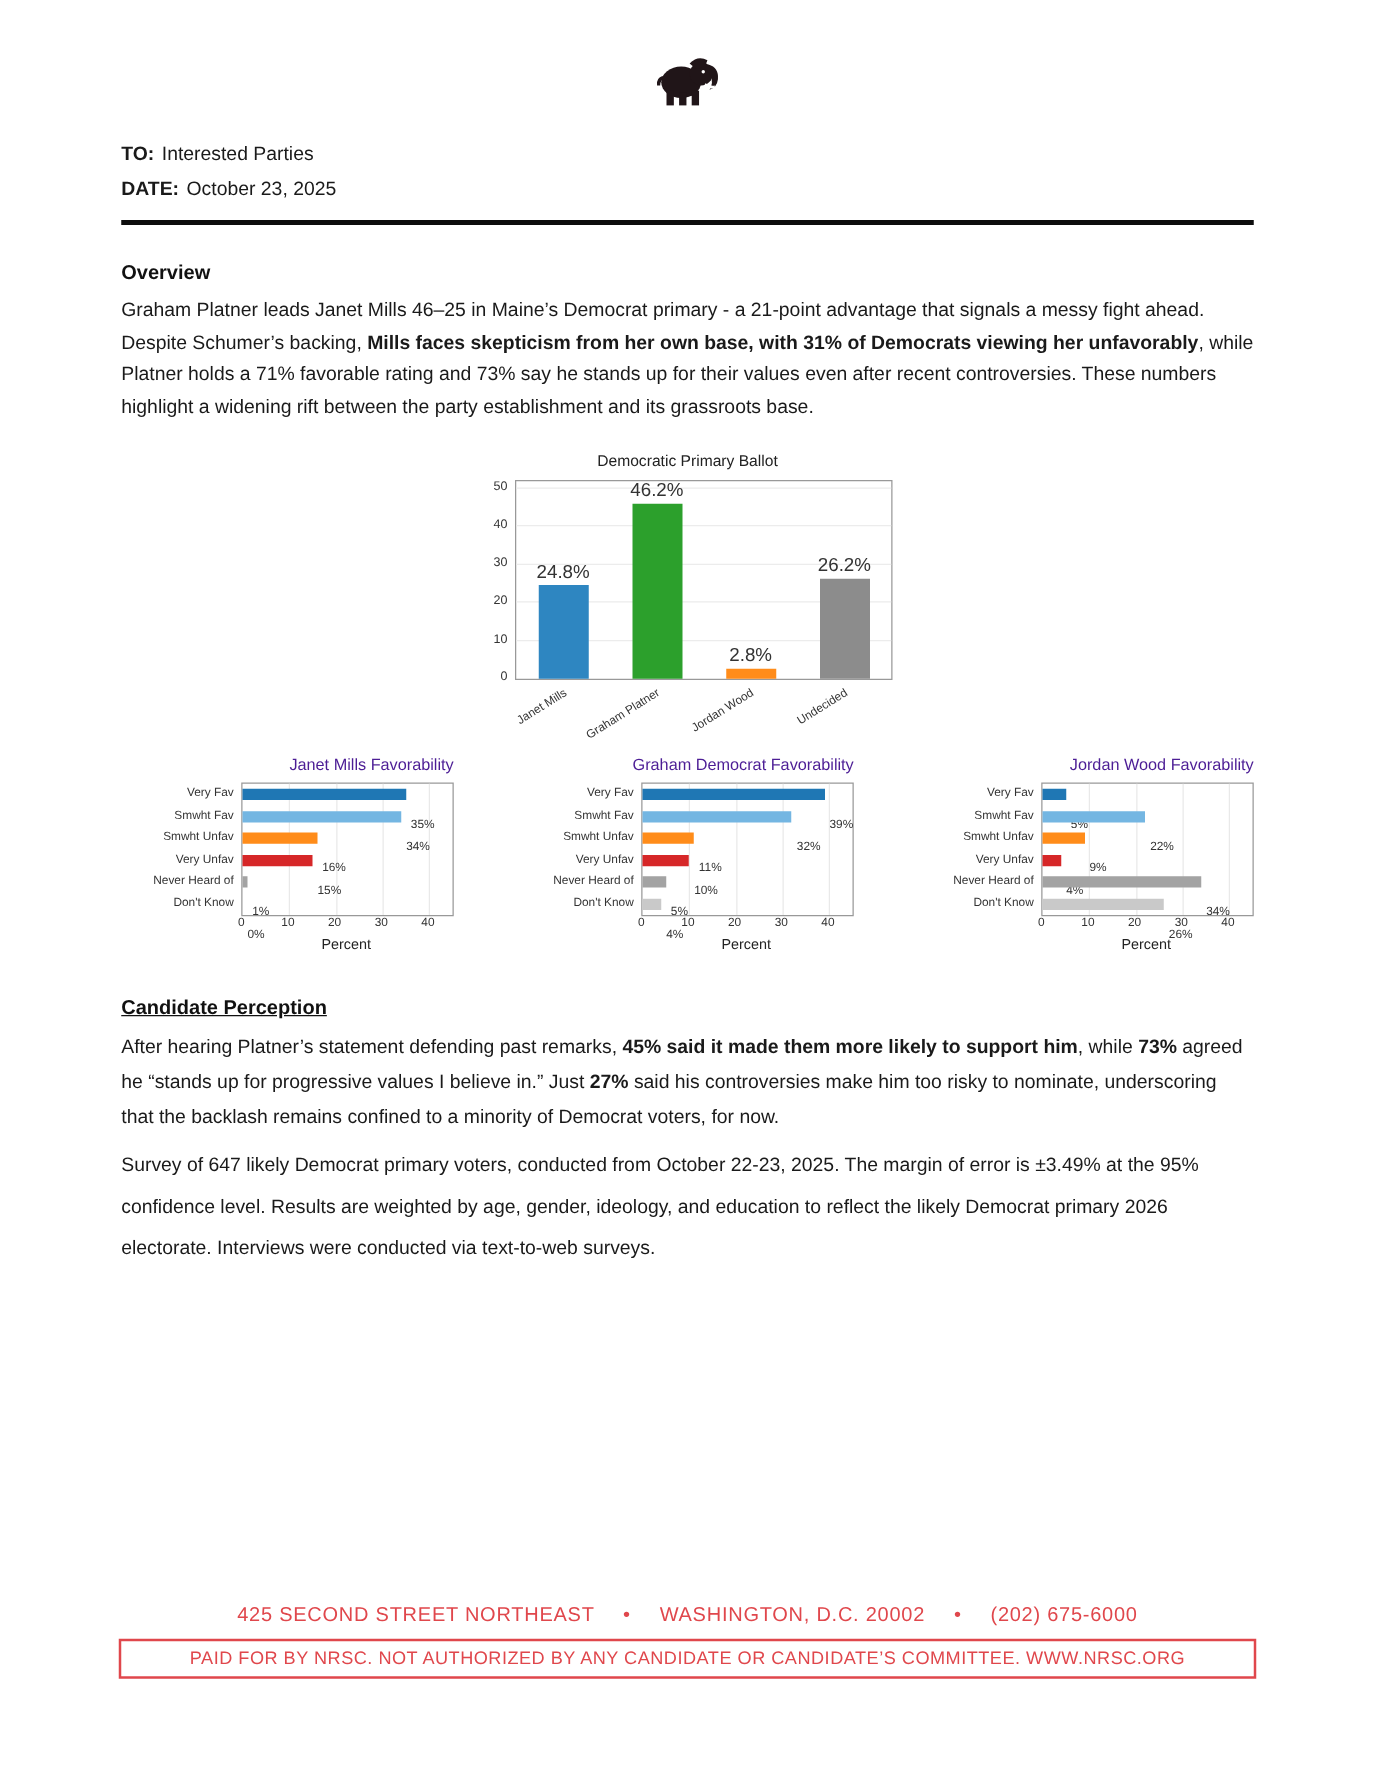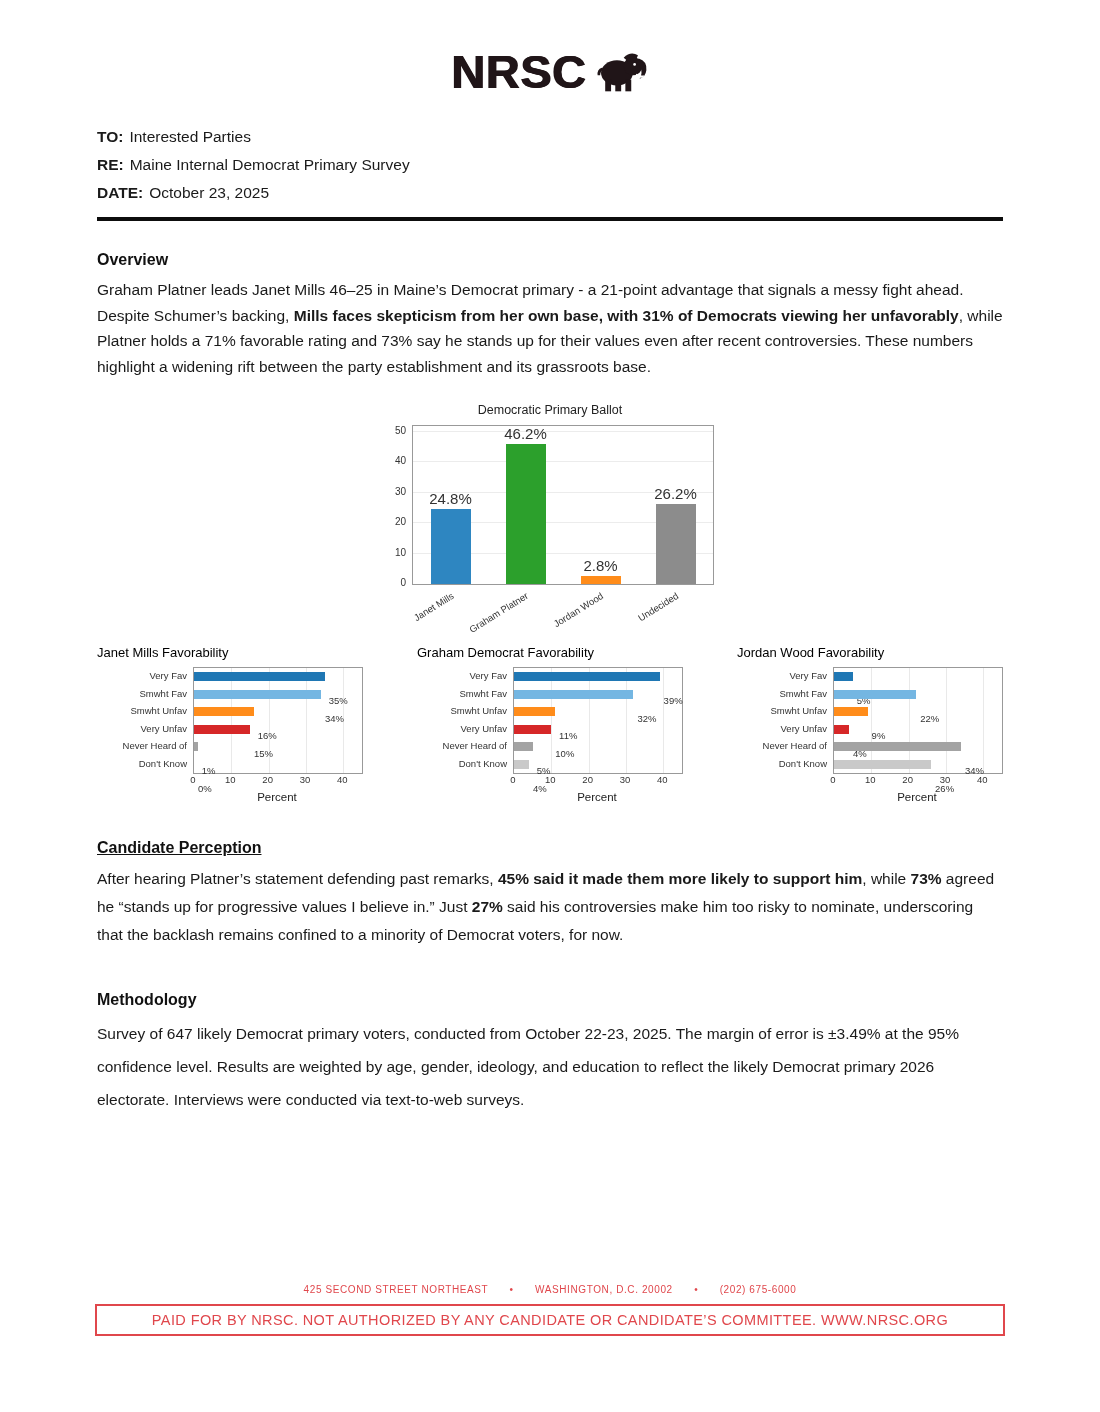--- a/index.html
+++ b/index.html
@@ -36,43 +36,42 @@
   .vc-yaxis{position:relative;width:26px;}
   .vc-ytick{position:absolute;right:6px;font-size:10px;color:#333;}
   .vc-plot{position:relative;border:1px solid #999;background:#fff;}
   .vc-grid{position:absolute;left:0;right:0;height:1px;background:#ececec;}
   .vc-bar{position:absolute;bottom:0;width:40px;}
   .vc-val{position:absolute;transform:translateX(-50%);font-size:15px;color:#333;white-space:nowrap;}
   .vc-xlabels{position:relative;height:50px;}
   .vc-xlab{position:absolute;top:5px;transform:rotate(-32deg);transform-origin:top right;font-size:9.5px;color:#333;white-space:nowrap;}
   
   .fav-row{display:flex;justify-content:space-between;margin-top:10px;}
-  .hc-title{font-size:13px;color:#000000;text-align:left;margin-bottom:7px;}
+  .hc-title{font-size:13px;color:#4c1d95;text-align:right;margin-bottom:7px;}
   .hc-main{display:flex;}
   .hc-cats{width:96px;}
   .hc-cat{font-size:9.5px;color:#333;text-align:right;padding-right:6px;white-space:nowrap;}
   .hc-plot{position:relative;border:1px solid #999;background:#fff;}
   .hc-grid{position:absolute;top:0;bottom:0;width:1px;background:#e9e9e9;}
   .hc-bar{position:absolute;left:0;}
   .hc-val{position:absolute;font-size:9.5px;color:#333;white-space:nowrap;margin-top:24px;}
   .hc-ticks{position:relative;height:13px;margin-left:96px;}
   .hc-tick{position:absolute;transform:translateX(-50%);font-size:9.5px;color:#333;}
   .hc-xlabel{margin-left:96px;text-align:center;font-size:11.5px;color:#222;margin-top:4px;}
   
   .footer{position:absolute;left:95px;right:95px;top:1284px;text-align:center;color:var(--accent-red);}
-  .footer-line{font-size:10px;letter-spacing:0.6px;}
+  .footer-line{font-size:16px;letter-spacing:0.6px;}
   .footer-sep{margin:0 18px;}
   .footer-box{margin-top:9px;border:2px solid var(--accent-red);padding:6px 4px;font-size:14.5px;letter-spacing:0.4px;}
 </style>
 </head>
 <body>
 
 <div class="page">
   <div class="logo-row">
-    <span class="logo-text">NRSC</span>
     <span style="display:inline-block;line-height:0;">
       <svg width="54" height="42" viewBox="0 0 64 50" aria-hidden="true">
         <g fill="#201518">
           <path d="M8 20 q-6 2 -5 9 l3 0 q0 -5 4 -7 z"></path>
           <ellipse cx="26" cy="26" rx="19" ry="15"></ellipse>
           <rect x="12" y="34" width="7" height="14"></rect>
           <rect x="24" y="36" width="7" height="12"></rect>
           <rect x="36" y="34" width="7" height="14"></rect>
           <circle cx="45" cy="18" r="11"></circle>
           <path d="M52 9 Q62 12 61 23 Q60 31 53 33 Q57 26 54 20 Q52 15 47 13 Z"></path>
@@ -83,23 +82,20 @@
       </svg>
     </span>
   </div>
 
   <div class="content">
     <div class="memo">
       <div class="memo-line">
         <b>TO:</b><span>Interested Parties</span>
       </div>
       <div class="memo-line">
-        <b>RE:</b><span>Maine Internal Democrat Primary Survey</span>
-      </div>
-      <div class="memo-line">
         <b>DATE:</b><span>October 23, 2025</span>
       </div>
     </div>
     <div class="rule"></div>
 
     <h2 class="section-heading mt-lg">Overview</h2>
     <p class="para"><span>Graham Platner leads Janet Mills 46–25 in Maine’s Democrat primary - a 21-point advantage that signals a messy fight ahead. Despite Schumer’s backing, </span><span class="bold">Mills faces skepticism from her own base, with 31% of Democrats viewing her unfavorably</span><span>, while Platner holds a 71% favorable rating and 73% say he stands up for their values even after recent controversies. These numbers highlight a widening rift between the party establishment and its grassroots base.</span></p>
 
     <div class="chart-center">
       <div>
@@ -254,21 +250,20 @@
             <span class="hc-tick" style="left: 66.6667%;">30</span>
             <span class="hc-tick" style="left: 88.8889%;">40</span>
           </div>
           <div class="hc-xlabel" style="width: 168px;">Percent</div>
         </div>
     </div>
 
     <h2 class="section-heading u mt-xl">Candidate Perception</h2>
     <p class="para para-loose"><span>After hearing Platner’s statement defending past remarks, </span><span class="bold">45% said it made them more likely to support him</span><span>, while </span><span class="bold">73%</span><span> agreed he “stands up for progressive values I believe in.” Just </span><span class="bold">27%</span><span> said his controversies make him too risky to nominate,  underscoring that the backlash remains confined to a minority of Democrat voters, for now.</span></p>
 
-    <h2 class="section-heading" style="margin-top:42px;">Methodology</h2>
     <p class="para para-xloose"><span>Survey of 647 likely Democrat primary voters, conducted from October 22-23, 2025. The margin of error is ±3.49% at the 95% confidence level. Results are weighted by age, gender, ideology, and education to reflect the likely Democrat primary 2026 electorate. Interviews were conducted via text-to-web surveys.</span></p>
   </div>
 
   <div class="footer">
     <div class="footer-line">
       <span>425 SECOND STREET NORTHEAST</span>
       <span class="footer-sep">•</span>
       <span>WASHINGTON, D.C. 20002</span>
       <span class="footer-sep">•</span>
       <span>(202) 675-6000</span>

